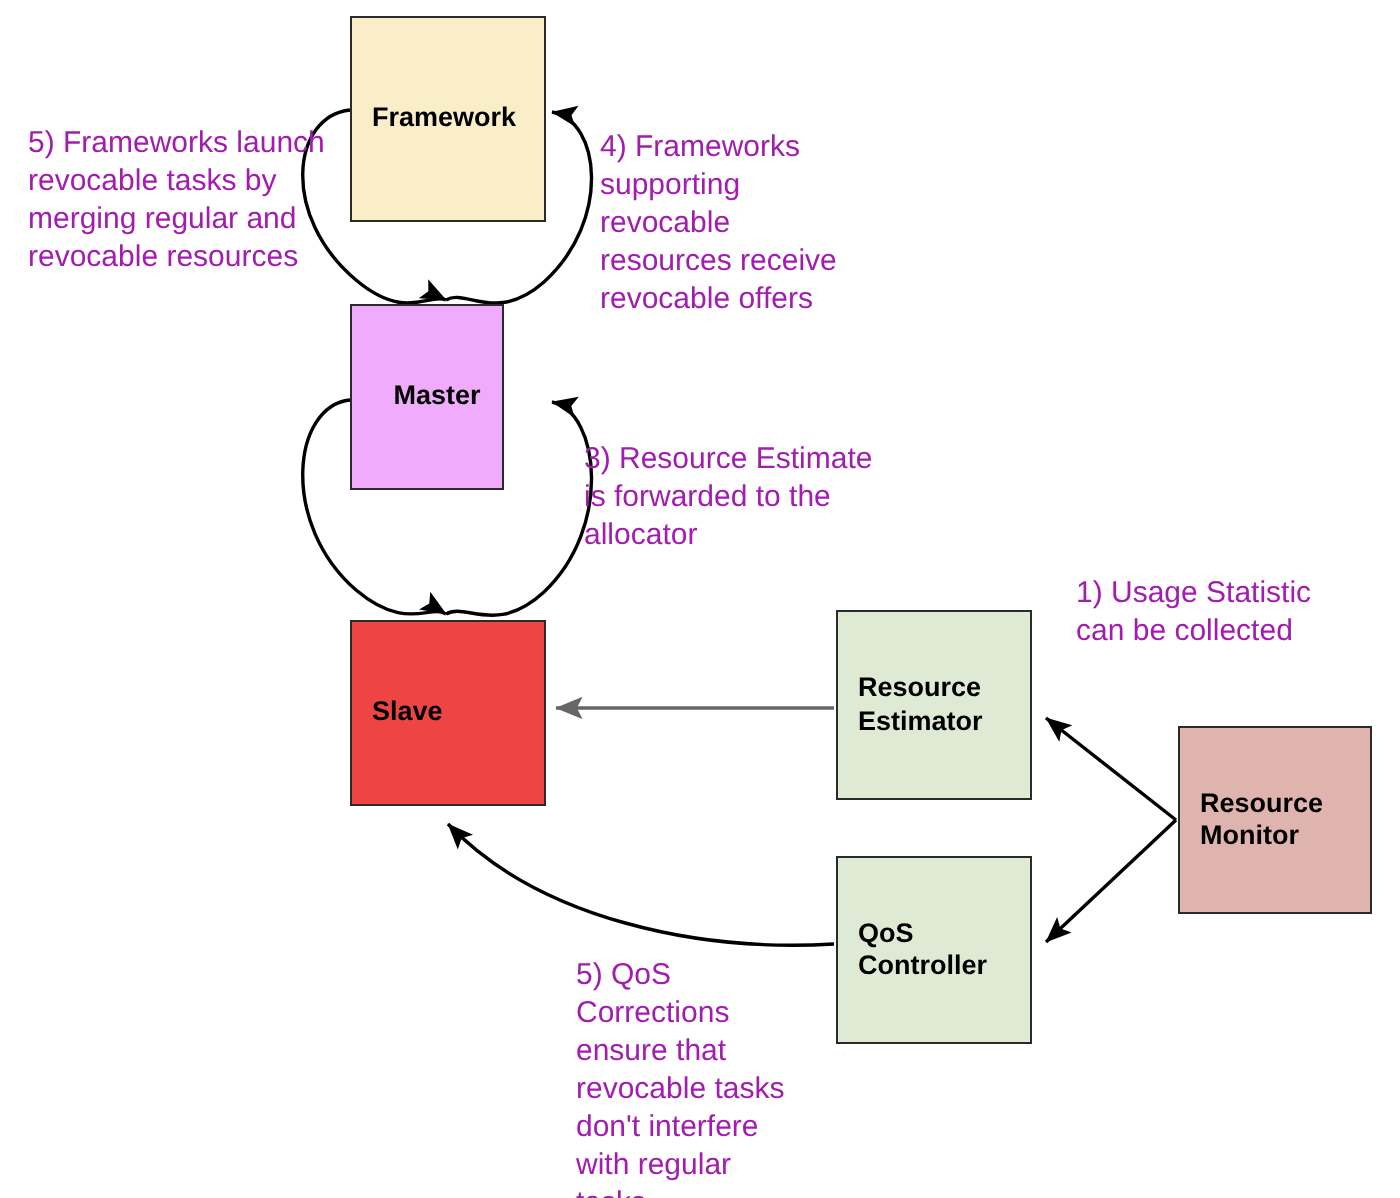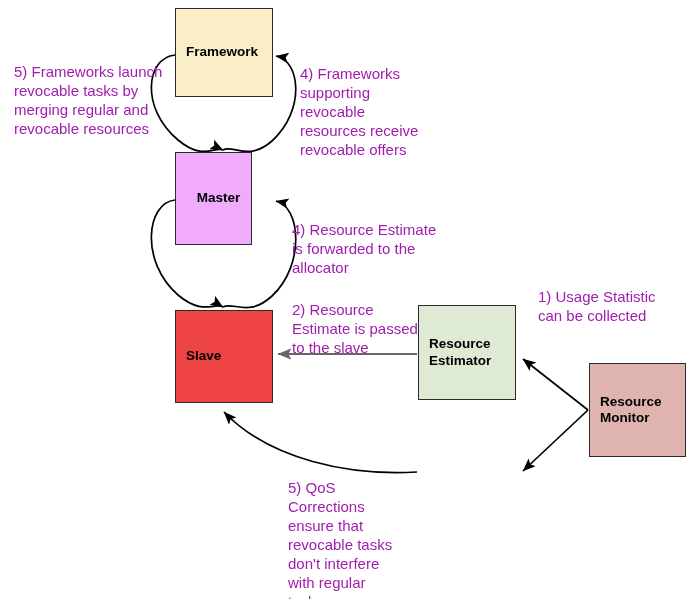--- a/index.html
+++ b/index.html
@@ -69,61 +69,62 @@
 
     <path d="M417,354 L278,354" fill="none" stroke="#666666" stroke-width="1.8" marker-end="url(#ah-gray)"></path>
 
     <path d="M588,410 L523,359" fill="none" stroke="#000000" stroke-width="1.7" marker-end="url(#ah-black)"></path>
 
     <path d="M588,410 L523,471" fill="none" stroke="#000000" stroke-width="1.7" marker-end="url(#ah-black)"></path>
 
     <path d="M417,472 C350,476 270,460 224,412" fill="none" stroke="#000000" stroke-width="1.7" marker-end="url(#ah-black)"></path>
   </svg>
 
-  <div class="node" style="left:175px; top:8px; width:98px; height:89px; background:#faeec8;">
+  <div class="node" style="left:175px; top:8px; width:98px; height:103px; background:#faeec8;">
     <span>Framework</span>
   </div>
 
   <div class="node" style="left:175px; top:152px; width:77px; height:93px; background:#f0abfc;justify-content:center;">
     <span>Master</span>
   </div>
 
   <div class="node" style="left:175px; top:310px; width:98px; height:93px; background:#ef4444;">
     <span>Slave</span>
   </div>
 
   <div class="node" style="left:418px; top:305px; width:98px; height:95px; background:#dfead5;">
     <span>Resource
 Estimator</span>
   </div>
 
+  <div class="node" style="left:418px; top:428px; width:98px; height:94px; background:#dfead5;">
+    <span>QoS
+Controller</span>
+  </div>
 
   <div class="node" style="left:589px; top:363px; width:97px; height:94px; background:#dfb4ae;">
     <span>Resource
 Monitor</span>
   </div>
 
   <div class="ann" style="left:14px; top:62px; width:162px;">5) Frameworks launch
 revocable tasks by
 merging regular and
 revocable resources</div>
 
   <div class="ann" style="left:292px; top:64px; width:132px;margin-left:8px;">4) Frameworks
 supporting
 revocable
 resources receive
 revocable offers</div>
 
-  <div class="ann" style="left:292px; top:220px; width:160px;">4) Resource Estimate
+  <div class="ann" style="left:292px; top:220px; width:160px;">3) Resource Estimate
 is forwarded to the
 allocator</div>
 
-  <div class="ann" style="left:292px; top:300px; width:132px;">2) Resource
-Estimate is passed
-to the slave</div>
 
   <div class="ann" style="left:538px; top:287px; width:160px;">1) Usage Statistic
 can be collected</div>
 
   <div class="ann" style="left:288px; top:478px; width:142px;">5) QoS
 Corrections
 ensure that
 revocable tasks
 don't interfere
 with regular

